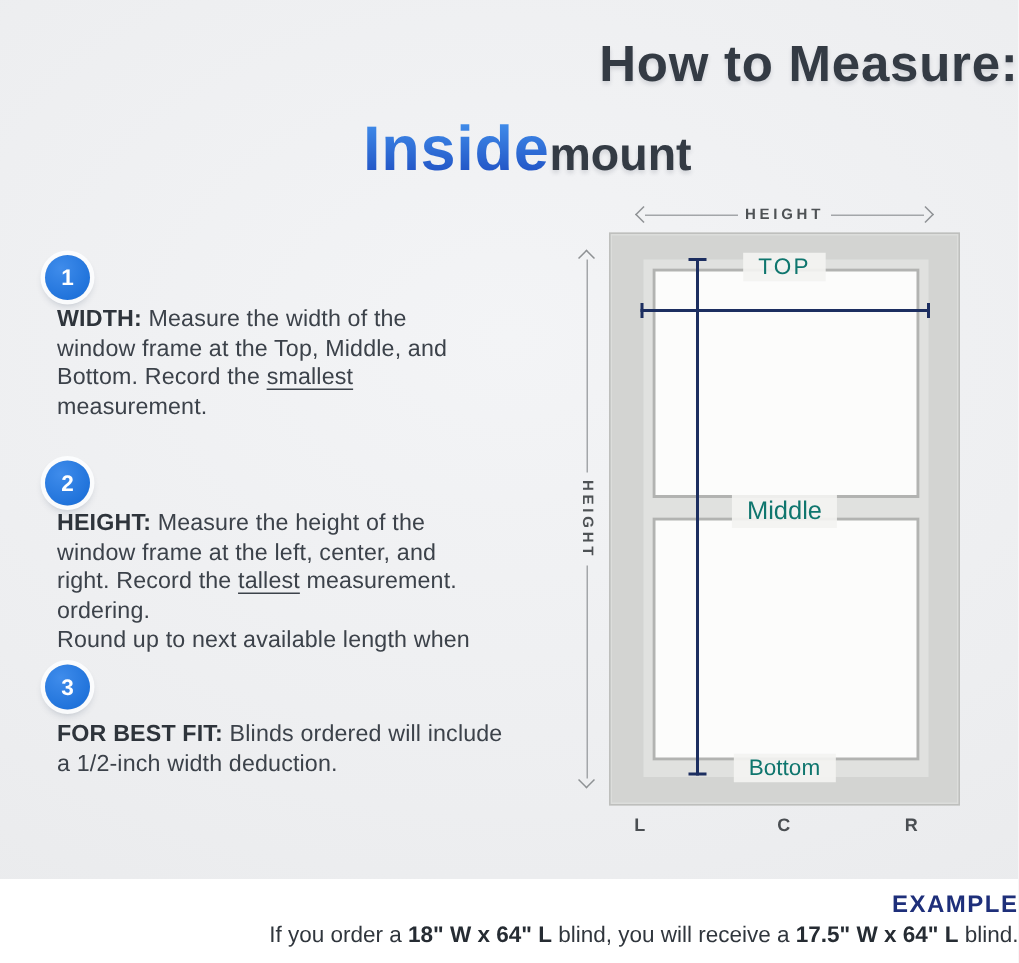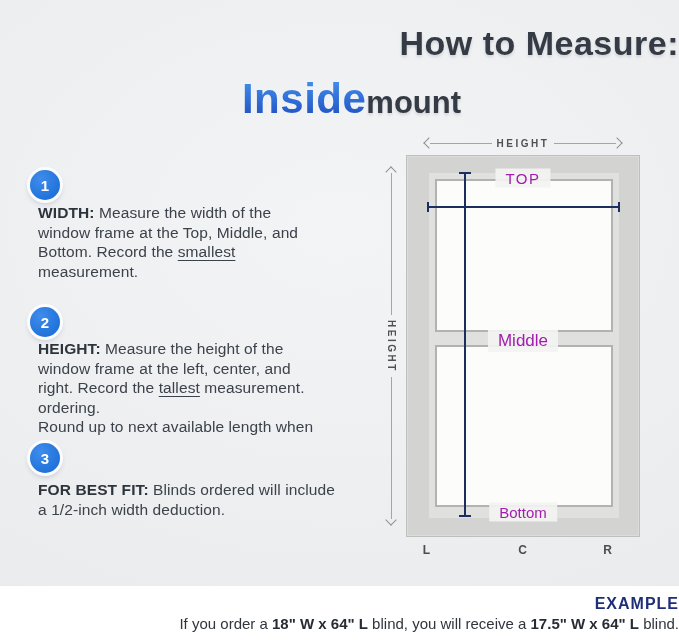--- a/index.html
+++ b/index.html
@@ -83,21 +83,21 @@
   
   .measure-v { position:absolute; left:84px; top:42px; width:2px; height:345px; background:#1c2e60; }
   .measure-v::before, .measure-v::after { content:""; position:absolute; left:-5px; width:12px; height:2px; background:#1c2e60; }
   .measure-v::before { top:0; } .measure-v::after { bottom:0; }
   .measure-h { position:absolute; left:47px; top:76px; width:193px; height:2px; background:#1c2e60; }
   .measure-h::before, .measure-h::after { content:""; position:absolute; top:-4px; width:2px; height:10px; background:#1c2e60; }
   .measure-h::before { left:0; } .measure-h::after { right:0; }
 
   
   .pos-label { position:absolute; transform:translate(-50%,-50%);
-    background:rgba(243,243,241,0.92); padding:1px 10px; color:#a21caf; white-space:nowrap; }
+    background:rgba(243,243,241,0.92); padding:1px 10px; color:#0f766e; white-space:nowrap; }
   .pos-top    { left:143px; top:48px;  font-size:15px; letter-spacing:1.5px; font-weight:500; }
   .pos-middle { left:143px; top:211px; font-size:17px; font-weight:500; }
   .pos-bottom { left:143px; top:382px; font-size:15px; font-weight:500; }
 
   
   .lcr span { position:absolute; top:413px; transform:translateX(-50%);
     font-size:12px; font-weight:600; color:#4a4e52; letter-spacing:1px; }
   .lcr .m-l { left:47px; } .lcr .m-c { left:143px; } .lcr .m-r { left:228px; }
 
   

